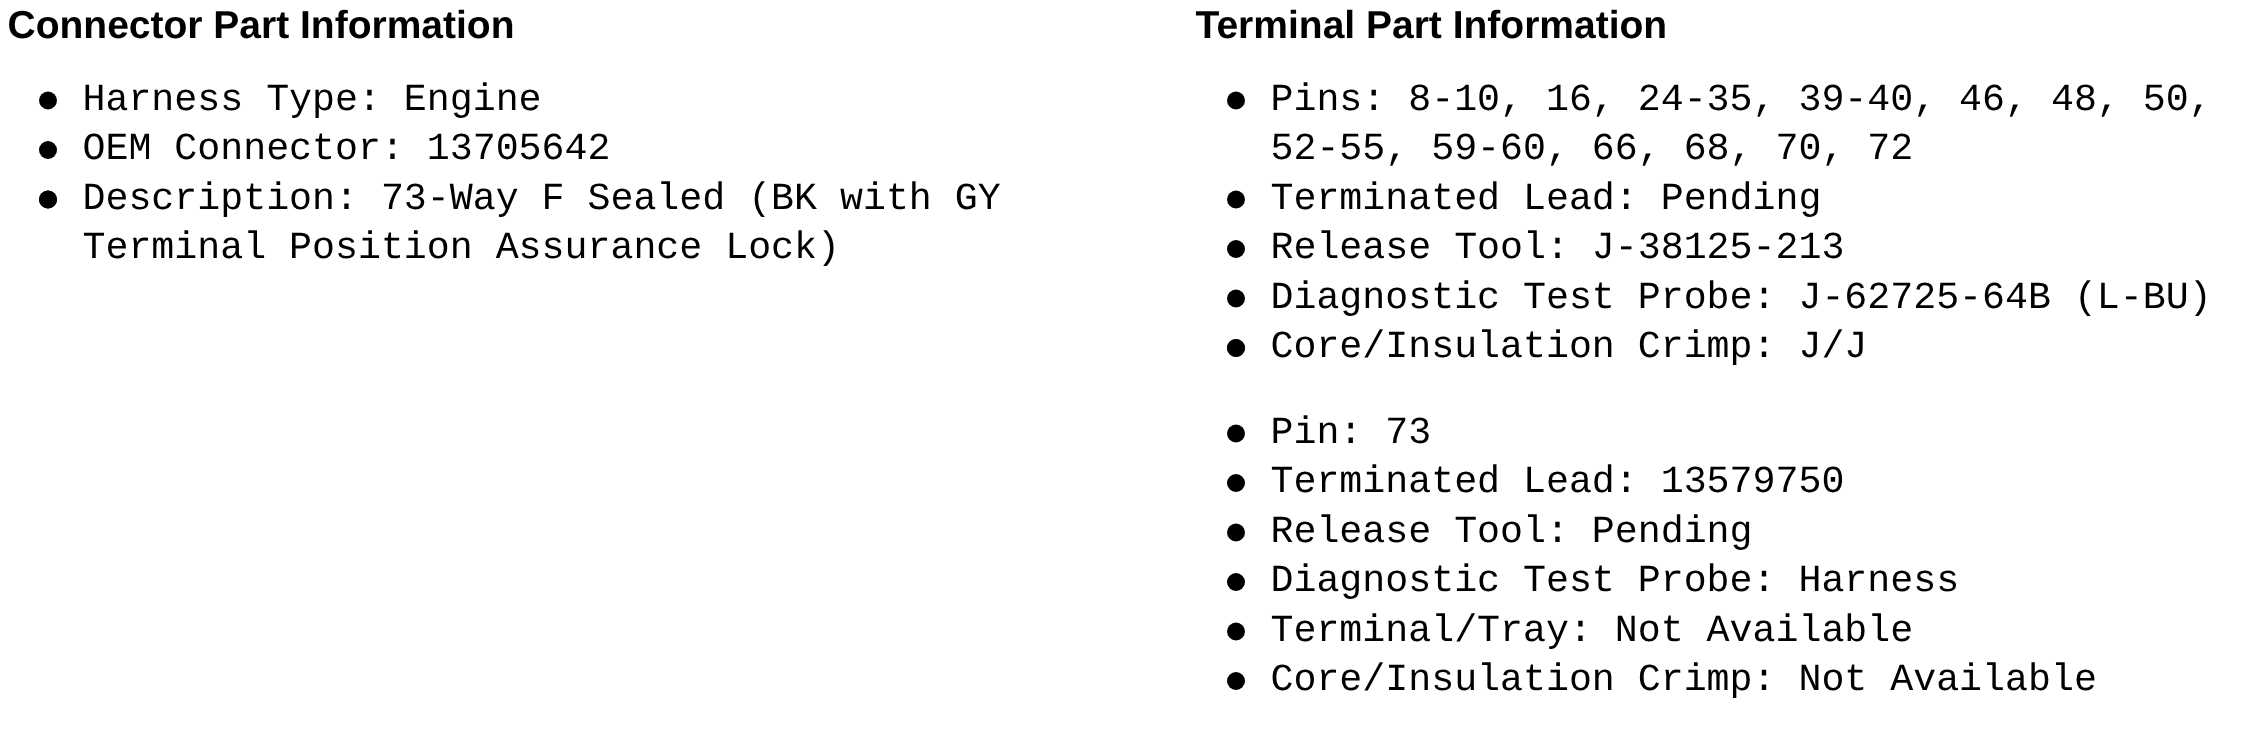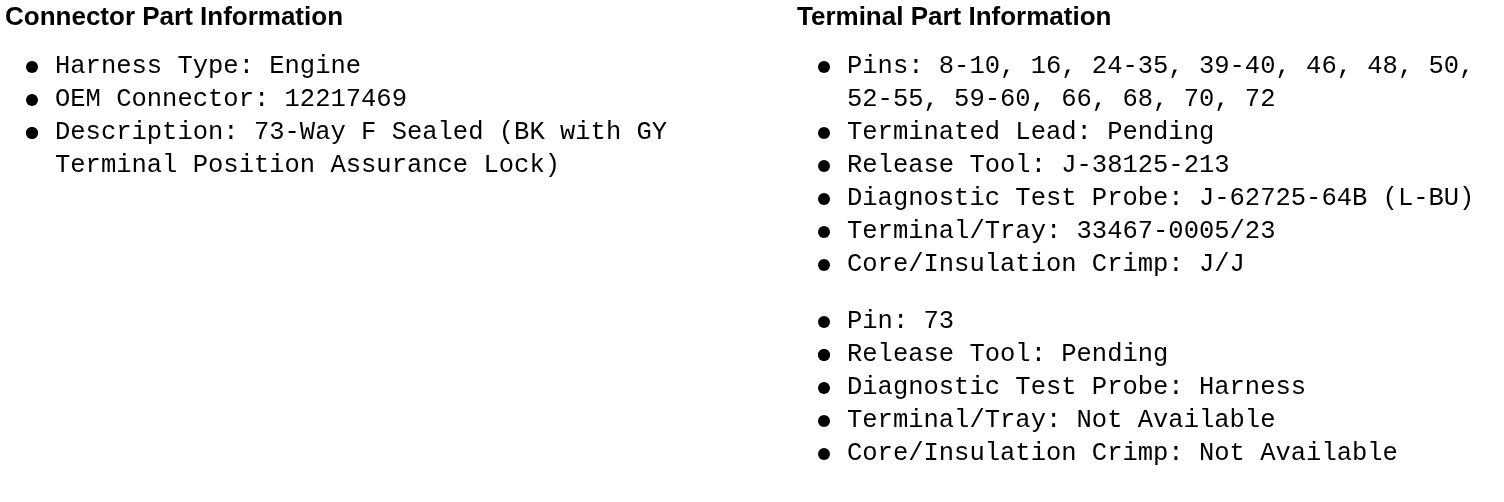--- a/index.html
+++ b/index.html
@@ -67,39 +67,39 @@
 </style>
 </head>
 <body>
 
 <div class="page">
 
   <section class="col col-left">
     <h2 class="section-heading">Connector Part Information</h2>
     <ul class="bullet-list">
       <li><span class="dot"></span><span>Harness Type: Engine</span></li>
-      <li><span class="dot"></span><span>OEM Connector: 12217469</span></li>
+      <li><span class="dot"></span><span>OEM Connector: 13705642</span></li>
       <li><span class="dot"></span></li>
       <li><span class="dot"></span><span>Description: 73-Way F Sealed (BK with GY Terminal Position Assurance Lock)</span></li>
     </ul>
   </section>
 
   <section class="col col-right">
     <h2 class="section-heading">Terminal Part Information</h2>
     <ul class="bullet-list group-1">
       <li><span class="dot"></span><span>Pins: 8-10, 16, 24-35, 39-40, 46, 48, 50, 52-55, 59-60, 66, 68, 70, 72</span></li>
       <li><span class="dot"></span><span>Terminated Lead: Pending</span></li>
       <li><span class="dot"></span><span>Release Tool: J-38125-213</span></li>
       <li><span class="dot"></span><span>Diagnostic Test Probe: J-62725-64B (L-BU)</span></li>
-      <li><span class="dot"></span><span>Terminal/Tray: 33467-0005/23</span></li>
+      <li><span class="dot"></span></li>
       <li><span class="dot"></span><span>Core/Insulation Crimp: J/J</span></li>
     </ul>
     <ul class="bullet-list group-2">
       <li><span class="dot"></span><span>Pin: 73</span></li>
-      <li><span class="dot"></span></li>
+      <li><span class="dot"></span><span>Terminated Lead: 13579750</span></li>
       <li><span class="dot"></span><span>Release Tool: Pending</span></li>
       <li><span class="dot"></span><span>Diagnostic Test Probe: Harness</span></li>
       <li><span class="dot"></span><span>Terminal/Tray: Not Available</span></li>
       <li><span class="dot"></span><span>Core/Insulation Crimp: Not Available</span></li>
     </ul>
   </section>
 
 </div>
 
 </body></html>

